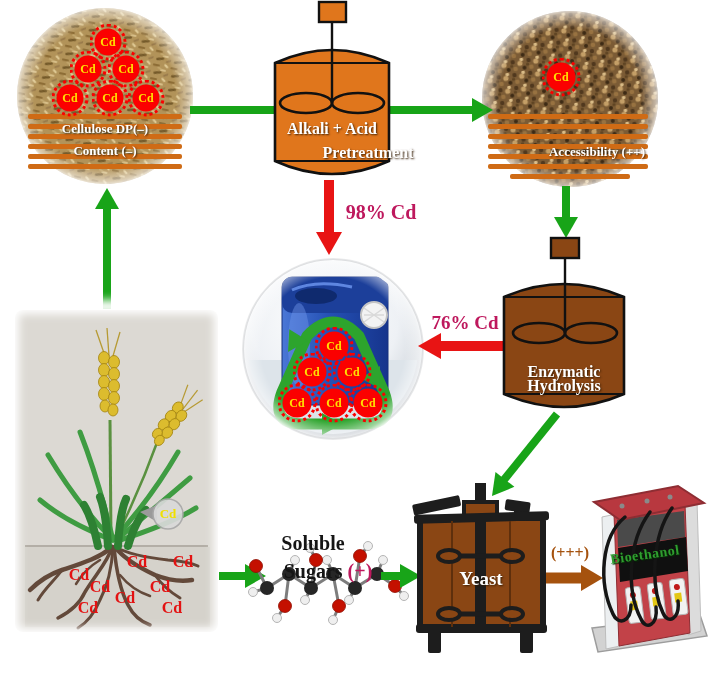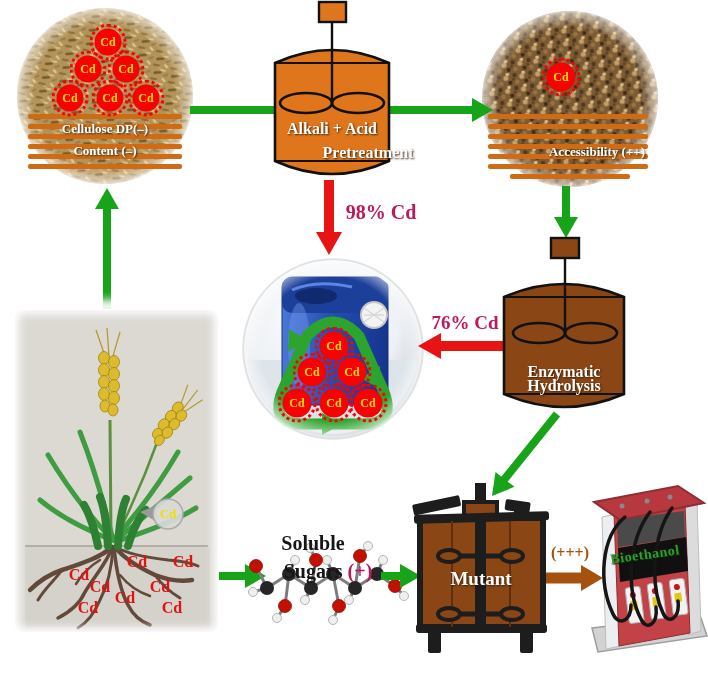--- a/index.html
+++ b/index.html
@@ -409,21 +409,21 @@
 
 <div class="t rd s20" style="left:381px;top:212px;">98% Cd</div>
 <div class="t rd s19" style="left:465px;top:322px;">76% Cd</div>
 
 <div class="t w s18" style="left:564px;top:362px;margin-top:10px;">Enzymatic</div>
 <div class="t w s18" style="left:564px;top:386px;">Hydrolysis</div>
 
 <div class="t bk s20" style="left:313px;top:511px;">Soluble</div>
 <div class="t bk s20" style="left:328px;top:539px;"><span>Sugars</span>&nbsp;<span class="rd">(+)</span></div>
 
-<div class="t w s19" style="left:481px;top:578px;">Mutant</div>
+<div class="t w s19" style="left:481px;top:578px;">Yeast</div>
 
 <div class="t br s16" style="left:570px;top:553px;">(+++)</div>
 <div class="bio" style="left:645px;top:555px;">Bioethanol</div>
 
 
 <div class="cd" style="left:108px;top:42px;">
       <span>Cd</span>
     </div>
 <div class="cd" style="left:88px;top:69px;">
       <span>Cd</span>

